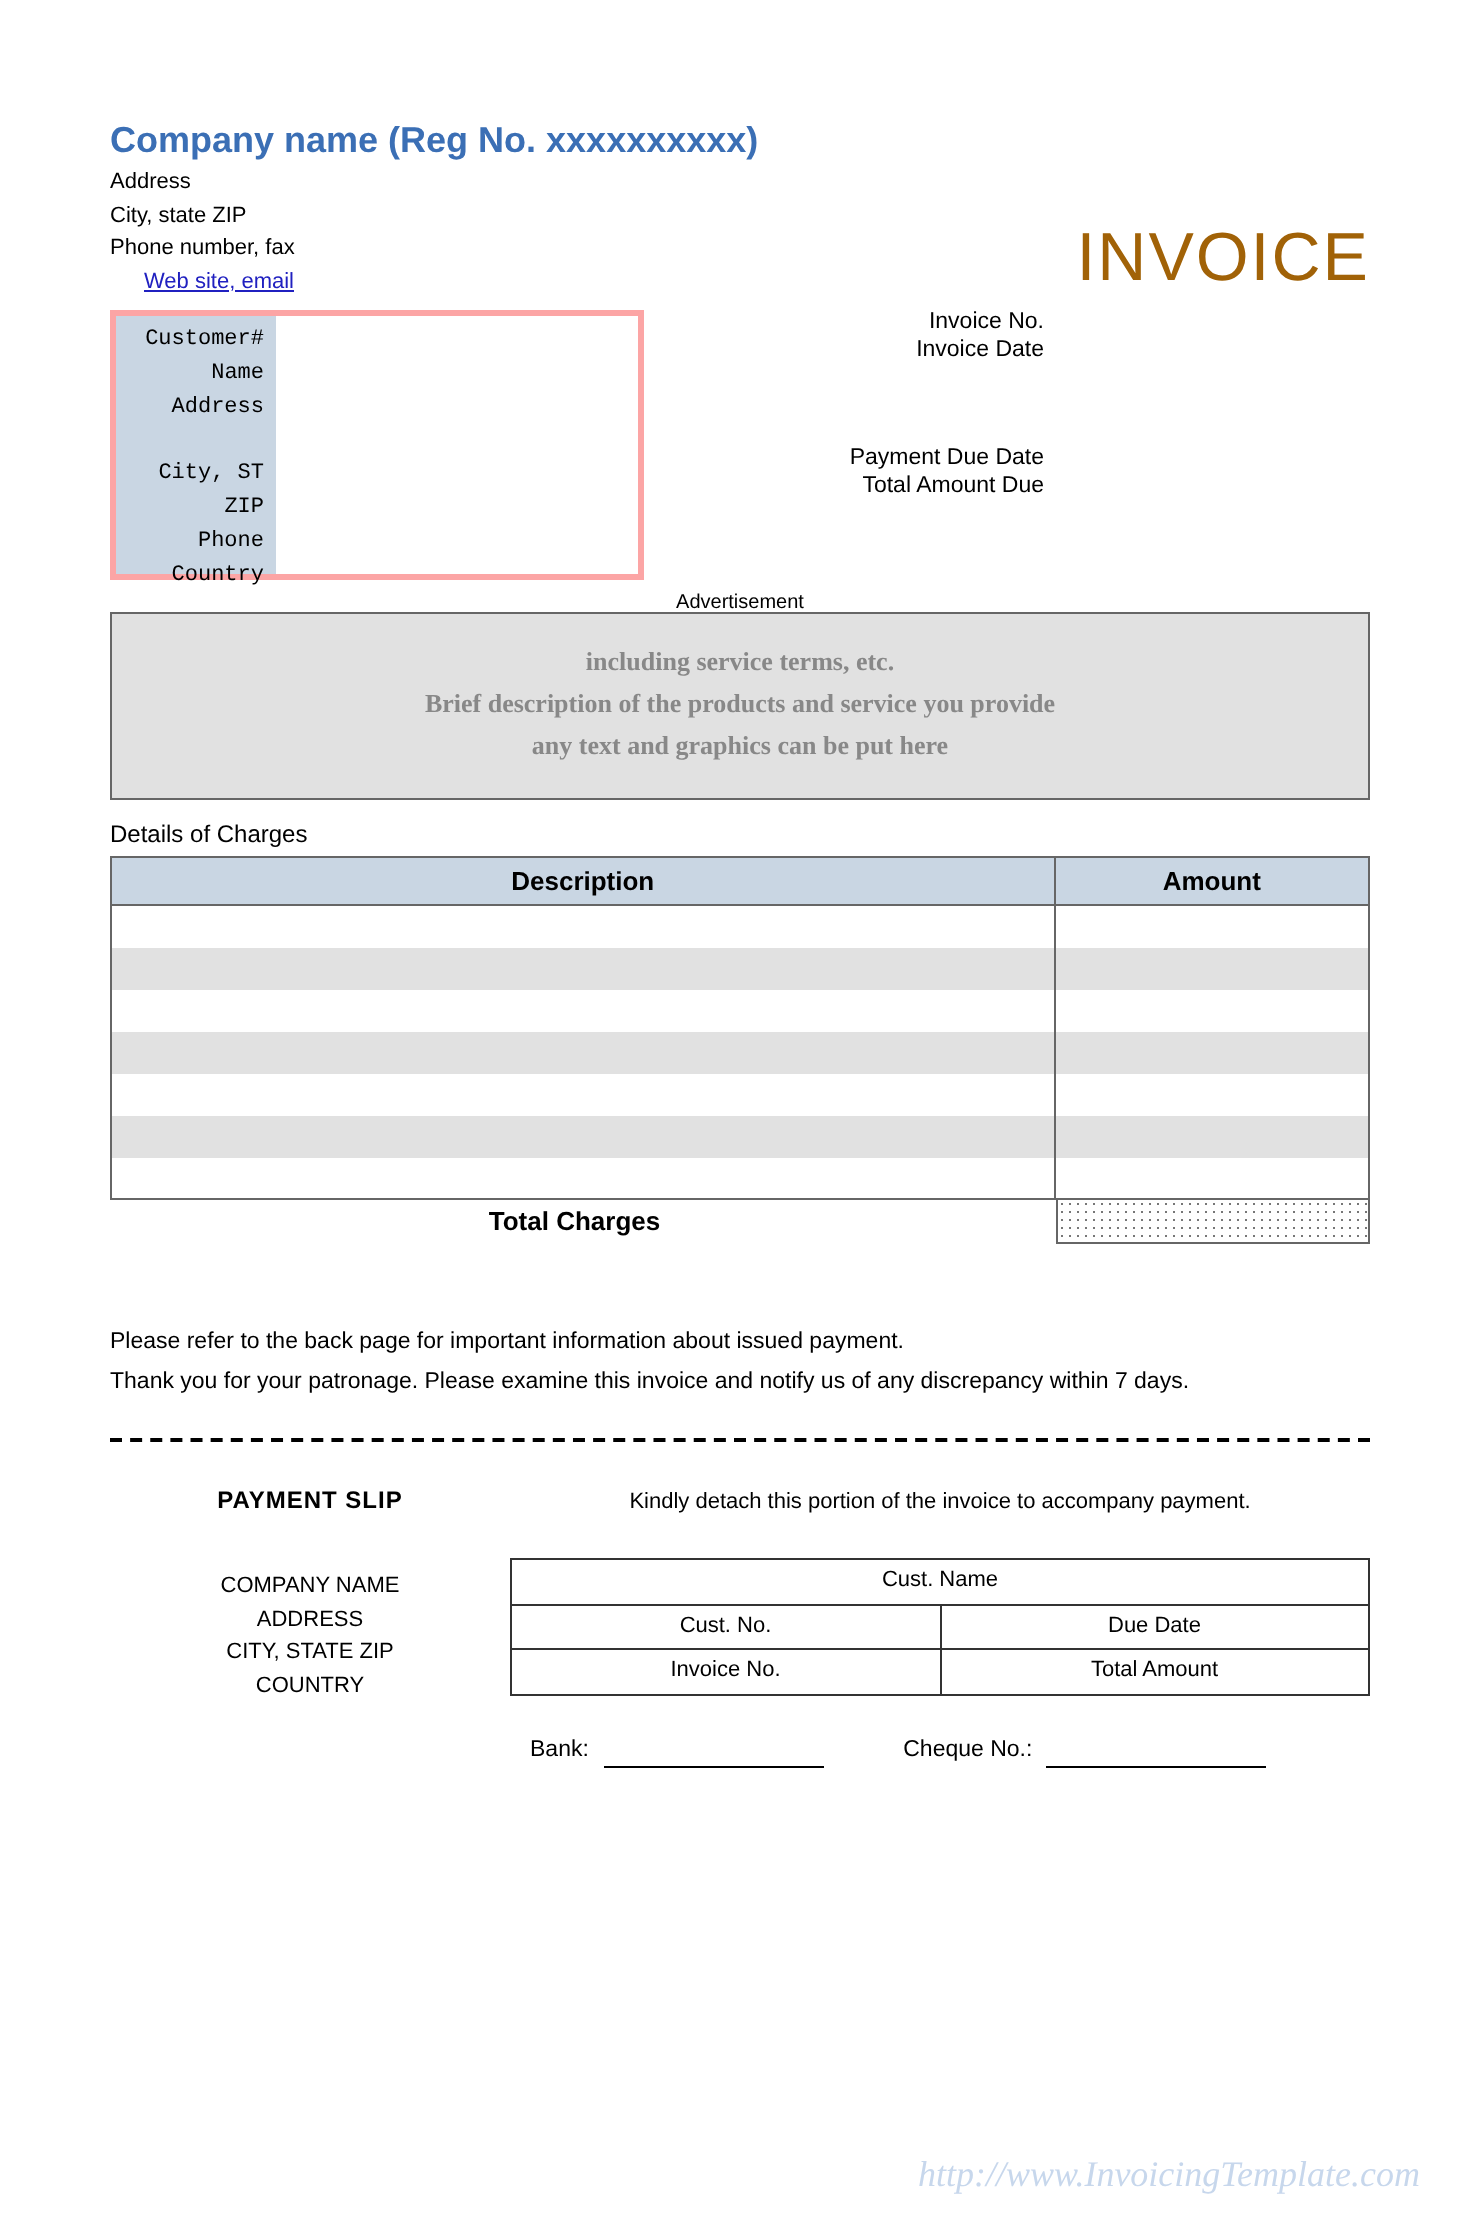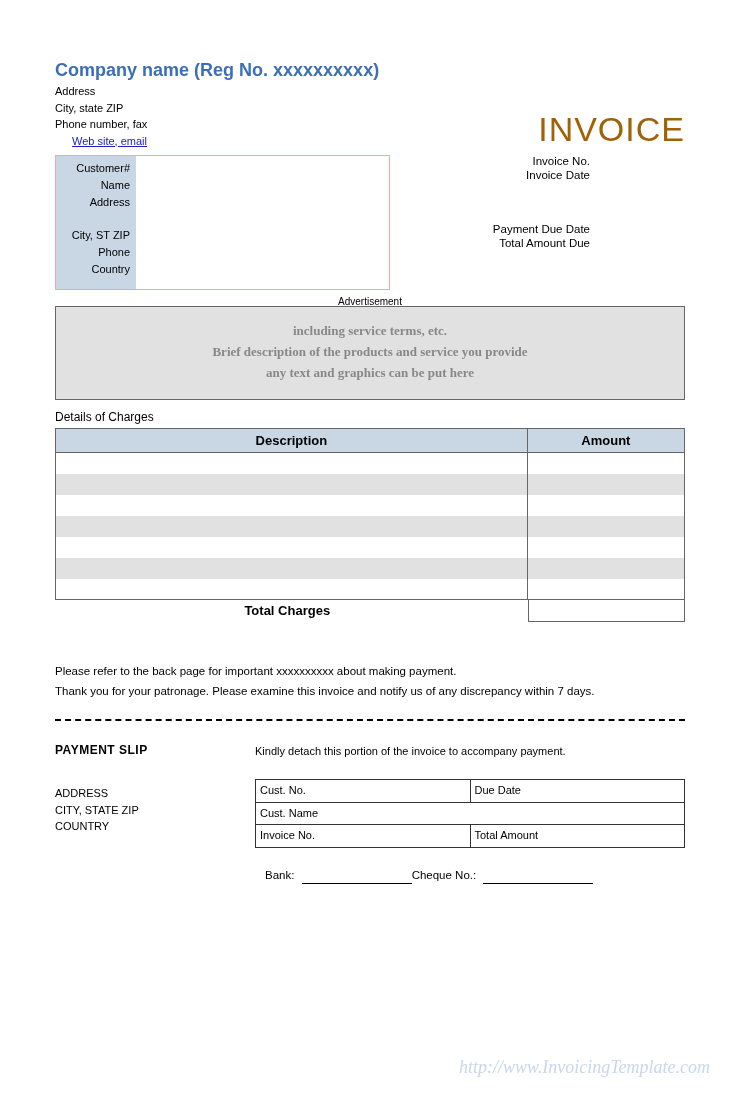--- a/index.html
+++ b/index.html
@@ -12,21 +12,21 @@
     height: 1108px;
     position: relative;
     padding: 60px 55px 30px 55px;
   }
   .header-row { display: flex; justify-content: space-between; align-items: flex-end; }
   .company-name { color: #3b6fb5; font-size: 18px; font-weight: bold; font-family: "Segoe UI", sans-serif; }
   .company-info { font-size: 11px; line-height: 1.5; margin-top: 2px; }
   .company-link { color: #2020c0; text-decoration: underline; font-size: 11px; margin-left: 17px; }
   .invoice-label { color: #a16207; font-size: 34px; font-weight: 400; letter-spacing: 1px; font-family: Arial, sans-serif; }
   .mid-row { display: flex; margin-top: 6px; align-items: flex-start; }
-  .customer-box { border: 1px solid #fca5a5; width: 335px; height: 135px; display: flex; }
+  .customer-box { border: 3px solid #fca5a5; width: 267px; height: 135px; display: flex; font-family: Liberation Mono, monospace; }
   .customer-labels { background: #c9d6e3; width: 80px; padding: 4px 6px; font-size: 11px; text-align: right; line-height: 1.55; }
   .customer-labels .gap { height: 16px; }
   .customer-values { flex: 1; }
   .inv-meta { flex: 1; padding-left: 70px; font-size: 11.5px; }
   .inv-meta-row { display: flex; margin-bottom: 2px; }
   .inv-meta-label { width: 130px; text-align: right; }
   .inv-meta-gap { height: 40px; }
   .ad-label { text-align: center; font-size: 10px; margin-top: 6px; }
   .ad-box {
     border: 1px solid #666; background: #e1e1e1;
@@ -45,30 +45,30 @@
   .total-area {
     flex:1;
     border-left: 1px solid #666; border-right: 1px solid #666; border-bottom: 1px solid #666;
     background-image: radial-gradient(#777 0.6px, transparent 0.6px);
     background-size: 4px 4px;
     height: 22px;
   }
   .notes { font-size: 11.5px; margin-top: 40px; line-height: 1.7; }
   .dash { margin-top: 18px; border: none; border-top: 2px dashed #000; }
   .slip-header { font-weight: bold; letter-spacing: 0.5px; font-size: 12px; }
-  .slip-row { display: flex; margin-top: 22px; }
+  .slip-row { display: flex; margin-top: 22px; text-align: center; }
   .slip-left { width: 200px; }
   .slip-right { flex: 1; font-size: 11px; line-height: 1.6; }
   .slip-addr { font-size: 11px; line-height: 1.5; margin-top: 28px; }
   .slip-table { width: 100%; border-collapse: collapse; margin-top: 18px; }
   .slip-table td { border: 1px solid #333; font-size: 11px; padding: 2px 4px; height: 20px; }
-  .bank-row { margin-top: 18px; font-size: 11.5px; display: flex; padding-left: 10px; }
+  .bank-row { margin-top: 18px; font-size: 11.5px; display: flex; gap: 40px; padding-left: 10px; }
   .underline-field { border-bottom: 1px solid #000; display:inline-block; width: 110px; height: 12px; vertical-align: bottom; margin-left: 4px;}
   .watermark {
-    position: absolute; bottom: 30px; right: 30px;
+    position: absolute; bottom: 10px; right: 30px;
     color: #c7d7ec; font-size: 18px; font-style: italic;
     font-family: Georgia, serif;
   }
 </style>
 </head>
 <body>
 
 <div class="header-row">
   <div>
     <div class="company-name">Company name (Reg No. xxxxxxxxxx)</div>
@@ -156,45 +156,46 @@
         <td></td>
       </tr>
 </tbody>
   </table>
 <div style="display:flex;">
   <div style="width:75%; text-align:center; padding:3px 8px 0 0; font-weight:bold; font-size:13px;">Total Charges</div>
   <div class="total-area"></div>
 </div>
 
 <div class="notes">
-  <div>Please refer to the back page for important xxxxxxxxxx about making payment.</div>
+  <div>Please refer to the back page for important information about issued payment.</div>
   <div>Thank you for your patronage. Please examine this invoice and notify us of any discrepancy within 7 days.</div>
 </div>
 
 <hr class="dash">
 
 <div class="slip-row">
   <div class="slip-left">
     <div class="slip-header">PAYMENT SLIP</div>
     <div class="slip-addr">
+      <div>COMPANY NAME</div>
       <div>ADDRESS</div>
       <div>CITY, STATE ZIP</div>
       <div>COUNTRY</div>
     </div>
   </div>
   <div class="slip-right">
     <div>Kindly detach this portion of the invoice to accompany payment.</div>
     <table class="slip-table">
       <tbody>
           <tr>
+        <td colspan="2">Cust. Name</td>
+      </tr>
+      <tr>
         <td style="width:50%;">Cust. No.</td>
         <td>Due Date</td>
-      </tr>
-      <tr>
-        <td colspan="2">Cust. Name</td>
       </tr>
       <tr>
         <td>Invoice No.</td>
         <td>Total Amount</td>
       </tr>
     </tbody>
       </table>
     <div class="bank-row">
       <div>
         <span>Bank:</span>

